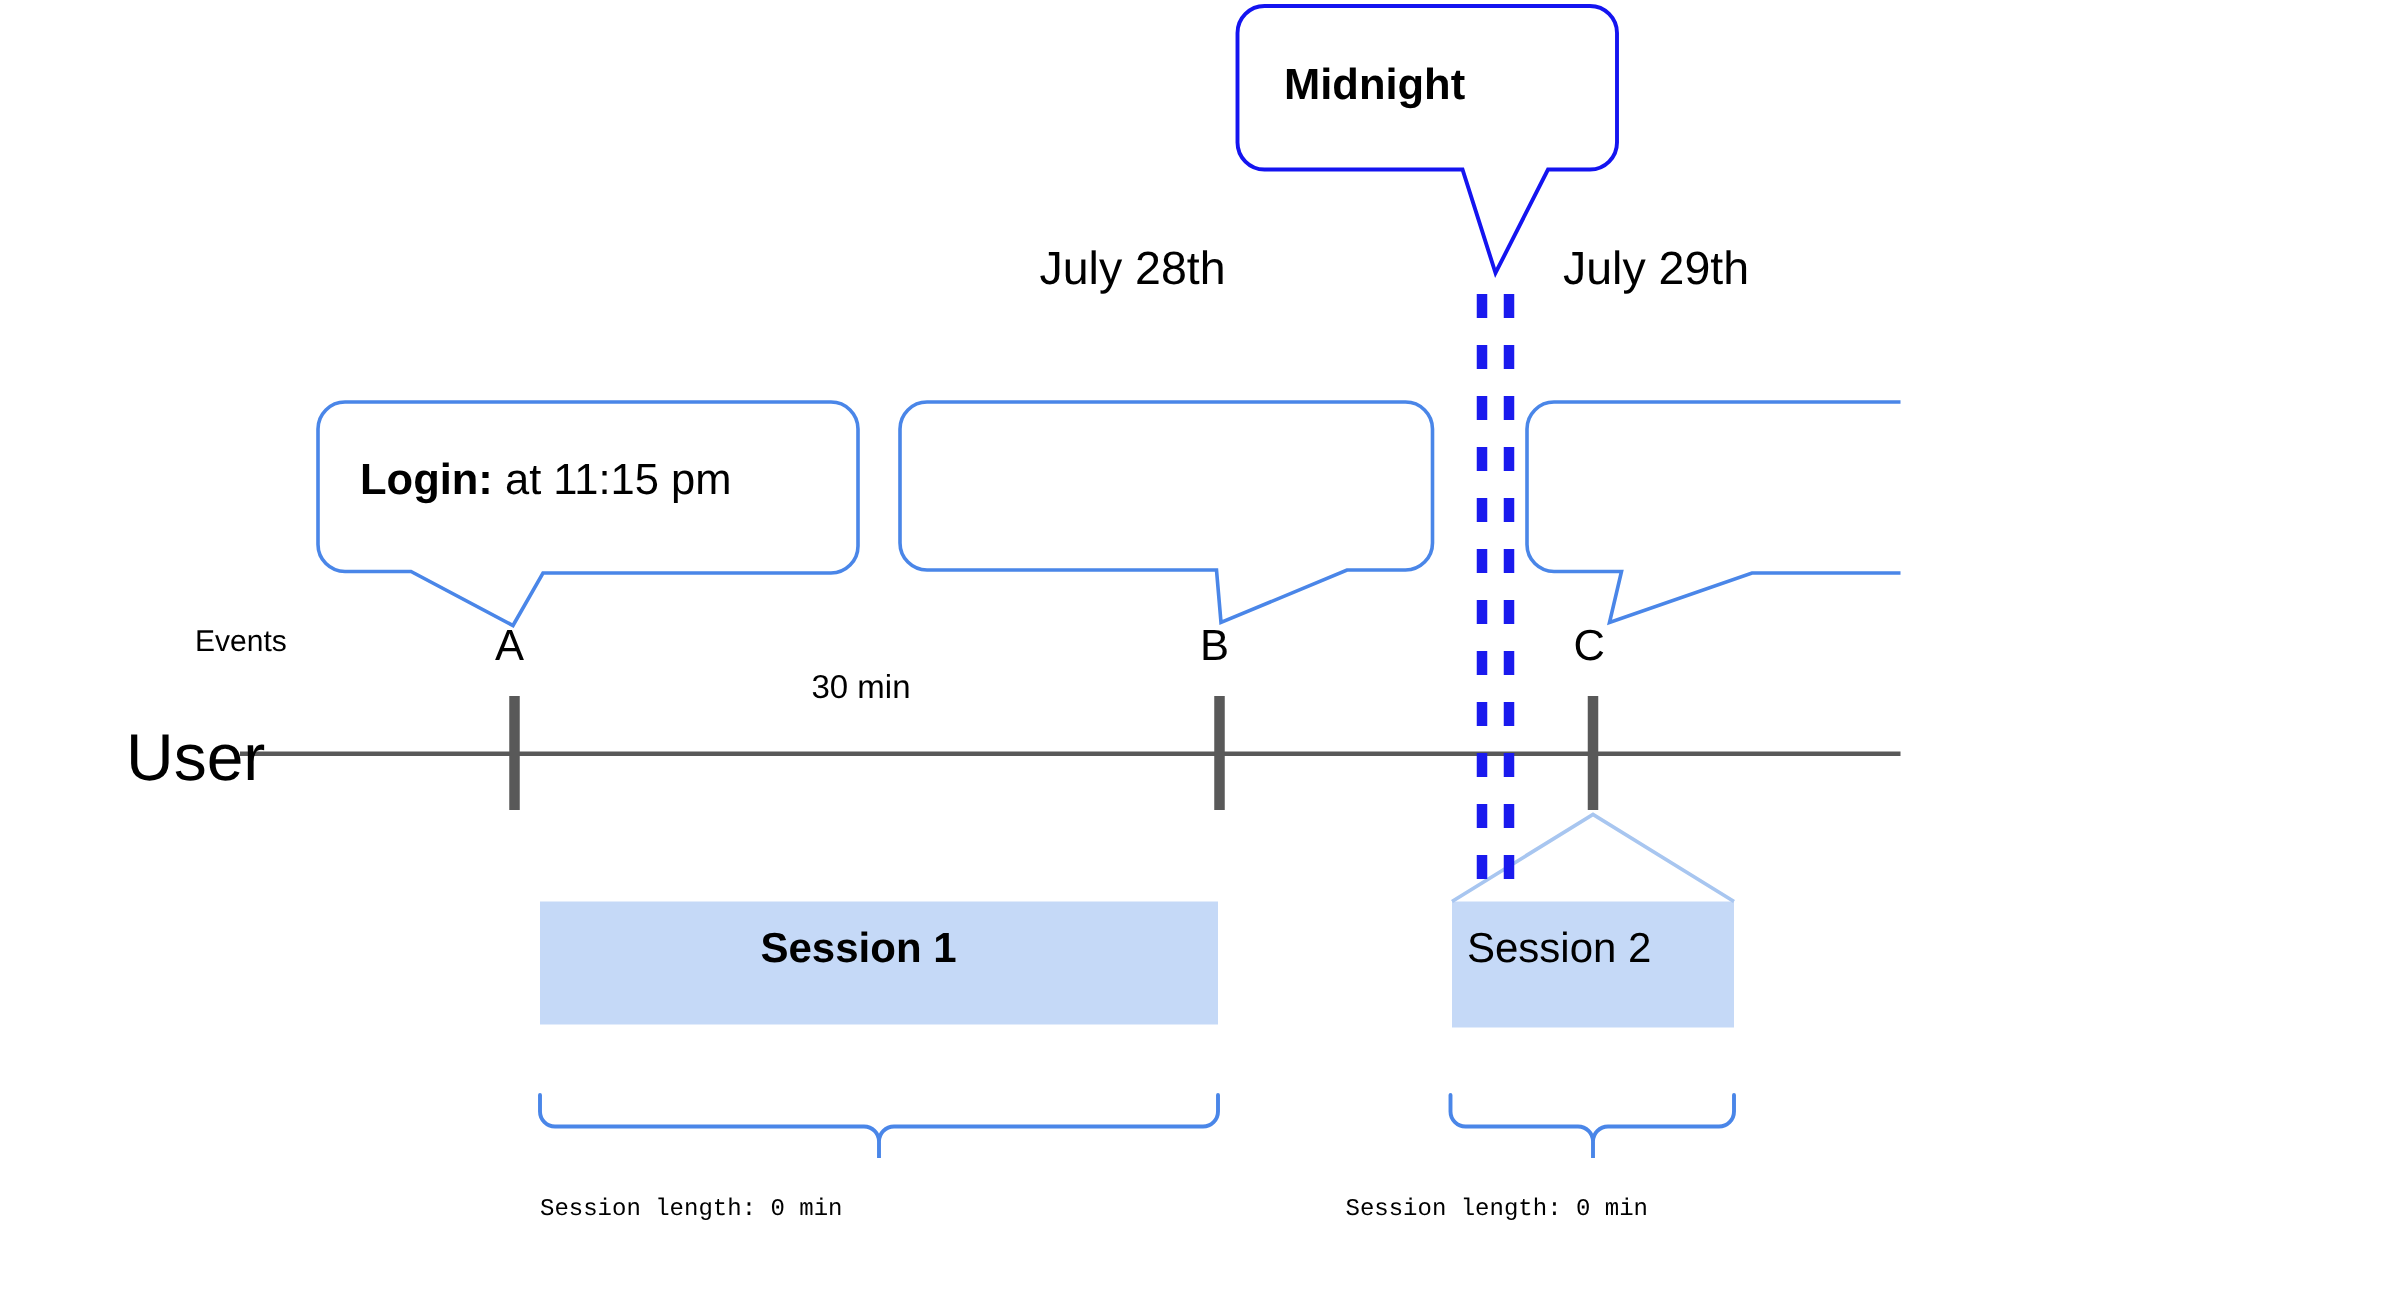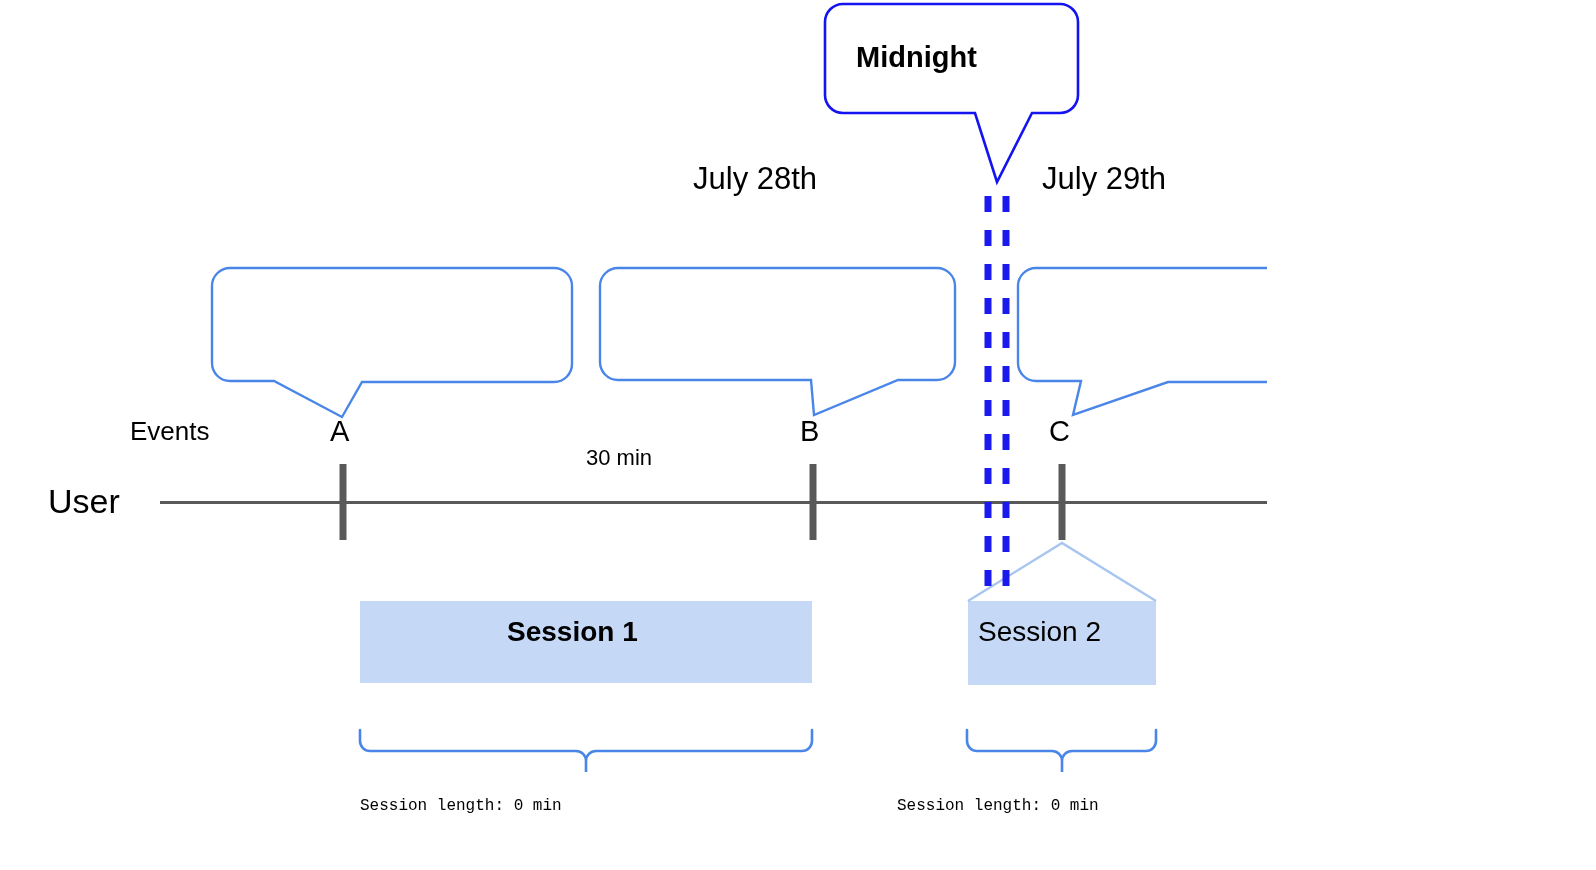--- a/index.html
+++ b/index.html
@@ -31,31 +31,31 @@
   .callout-text {
     font-size: 29px;
   }
   .callout-text b {
     font-weight: bold;
   }
   .day-label {
     font-size: 31px;
   }
   .axis-name {
-    font-size: 34px;
+    font-size: 44px;
+    margin-left: 36px;
   }
   .events-name {
-    font-size: 26px;
+    font-size: 20px;
   }
   .tick-letter {
     font-size: 29px;
   }
   .small-note {
     font-size: 22px;
-    margin-left: 45px;
   }
   .session-label {
     font-size: 28px;
   }
   .length-label {
     font-size: 16px;
     font-family: Liberation Mono, monospace;
   }
   .midnight-text {
     font-size: 29px;
@@ -132,20 +132,23 @@
              L 1146 751 A 10 10 0 0 0 1156 741
              L 1156 730" fill="none" stroke="#4a86e8" stroke-width="2.6" stroke-linecap="round"></path>
   </svg>
 
   <div class="txt midnight-text" style="left:856px; top:43px;">Midnight</div>
 
   <div class="txt day-label" style="left:693px; top:163px;">July 28th</div>
 
   <div class="txt day-label" style="left:1042px; top:163px;">July 29th</div>
 
+  <div class="txt callout-text" style="left:240px; top:306px;">
+    <b>Login:</b><span> at 11:15 pm</span>
+  </div>
 
 
 
   <div class="txt events-name" style="left:130px; top:418px;">Events</div>
 
   <div class="txt axis-name" style="left:48px; top:484px;">User</div>
 
   <div class="txt tick-letter" style="left:330px; top:417px;">A</div>
 
   <div class="txt tick-letter" style="left:800px; top:417px;">B</div>

